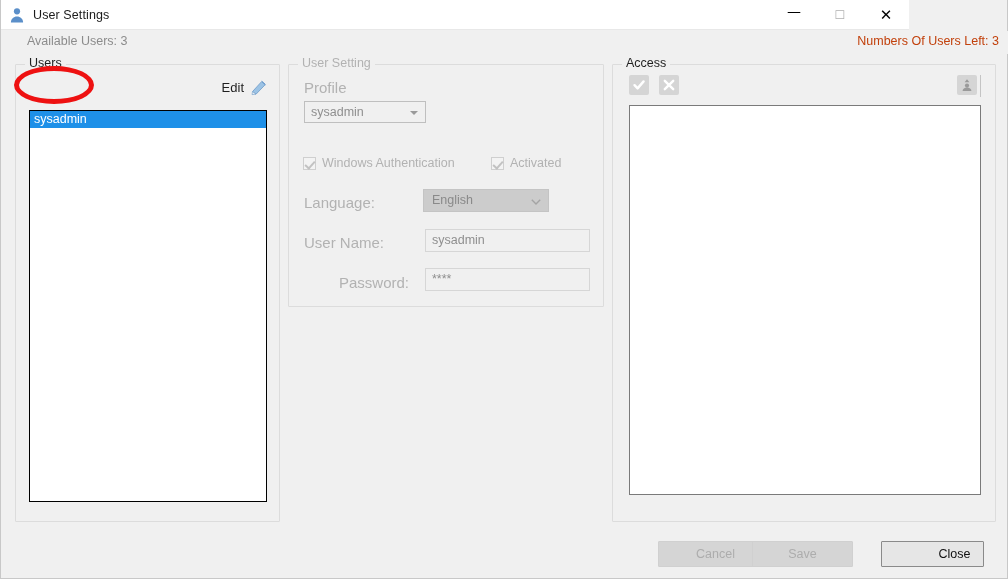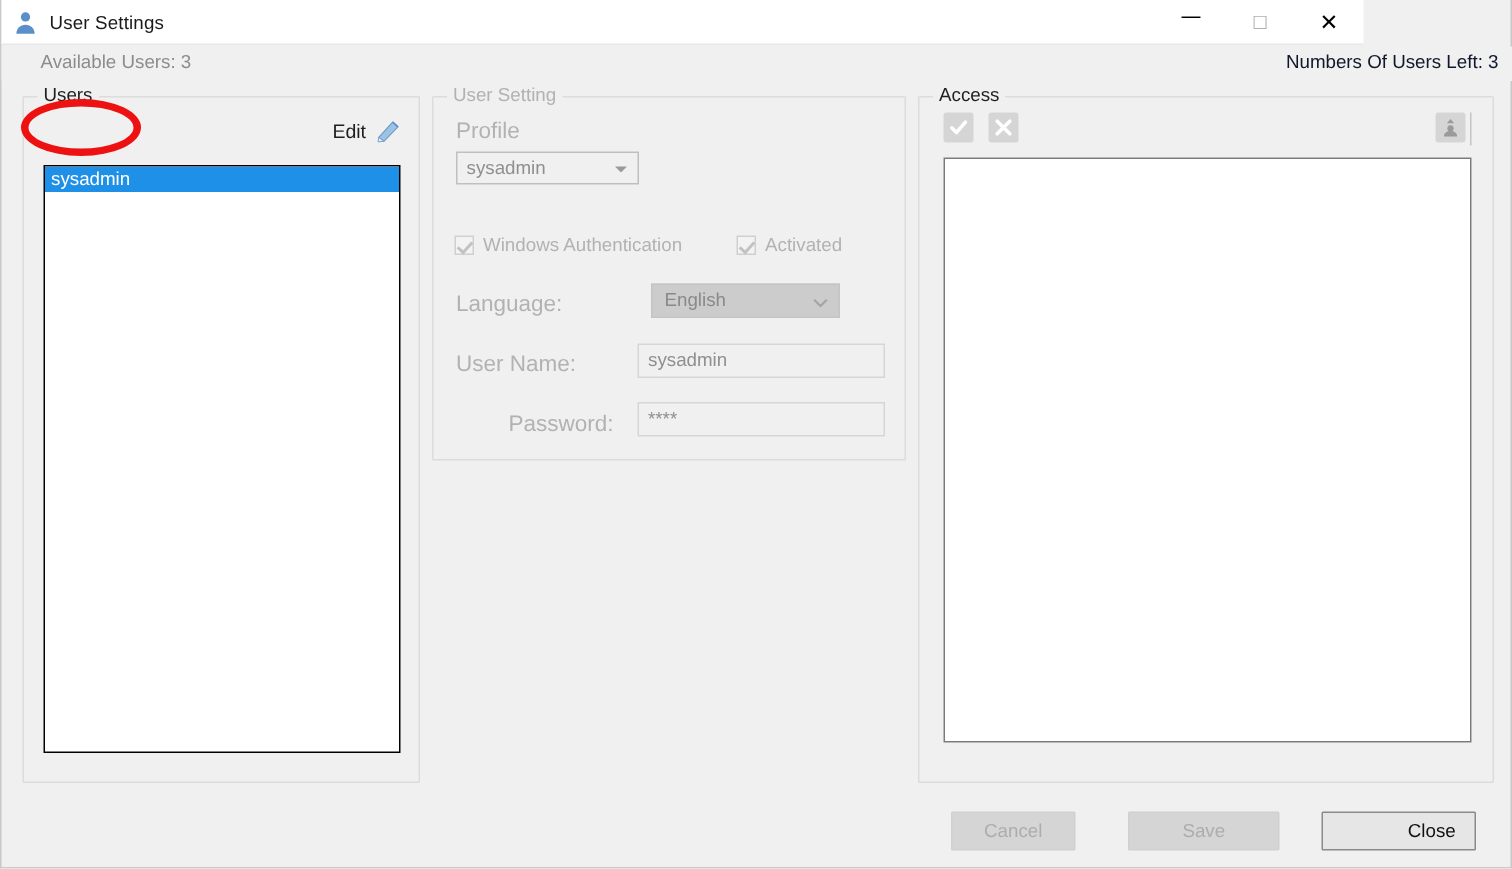--- a/index.html
+++ b/index.html
@@ -57,21 +57,21 @@
     position: absolute; top: 31px; left: 0;
     width: 1008px; height: 23px;
     background: #f0f0f0;
   }
   .available-users {
     position: absolute; left: 26px; top: 3px;
     font-size: 12.5px; color: #8c8c8c;
   }
   .users-left {
     position: absolute; right: 10px; top: 3px;
-    font-size: 12.5px; color: #0f172a;
+    font-size: 12.5px; color: #c2410c;
   }
 
   
   .groupbox {
     position: absolute;
     border: 1px solid #dcdcdc;
     border-radius: 1px;
   }
   .groupbox > .gb-title {
     position: absolute;
@@ -171,21 +171,20 @@
   }
   .combo-gray {
     position: absolute;
     background: #cccccc;
     border: 1px solid #c4c4c4;
     font-size: 12.5px;
     color: #8a8a8a;
     padding-left: 8px;
     line-height: 21px;
     height: 23px;
-    margin-left: 11px;
   }
   .combo-gray .arrow {
     position: absolute; right: 9px; top: 9px;
     width: 8px; height: 5px;
   }
   .chk-wrap {
     position: absolute;
     display: flex; align-items: center;
     font-size: 12.5px; color: #b2b2b2;
   }
@@ -248,21 +247,21 @@
     border: 1px solid #d0d0d0;
     color: #adadad;
   }
   .btn.enabled {
     background: #e6e6e6;
     border: 1px solid #8a8a8a;
     color: #111111;
     cursor: pointer;
     padding-left: 44px;
   }
-  #btn-cancel { left: 633px; top: 541px; width: 83px; text-align: right; }
+  #btn-cancel { left: 657px; top: 541px; width: 115px; text-align: right; }
   #btn-save   { left: 751px; top: 541px; width: 101px; }
   #btn-close  { left: 880px; top: 541px; width: 103px; }
 
   svg { display: block; }
 </style>
 </head>
 <body>
 
 <div class="window">
 

